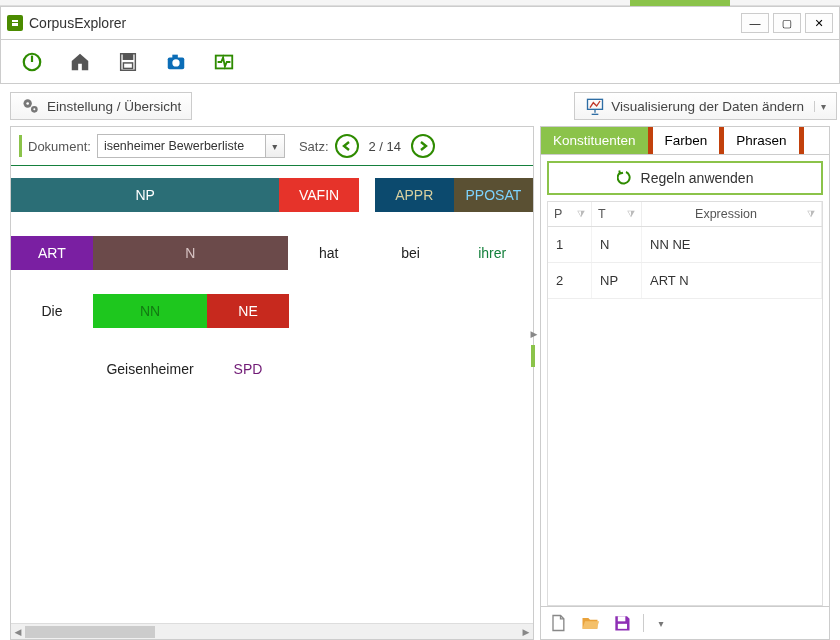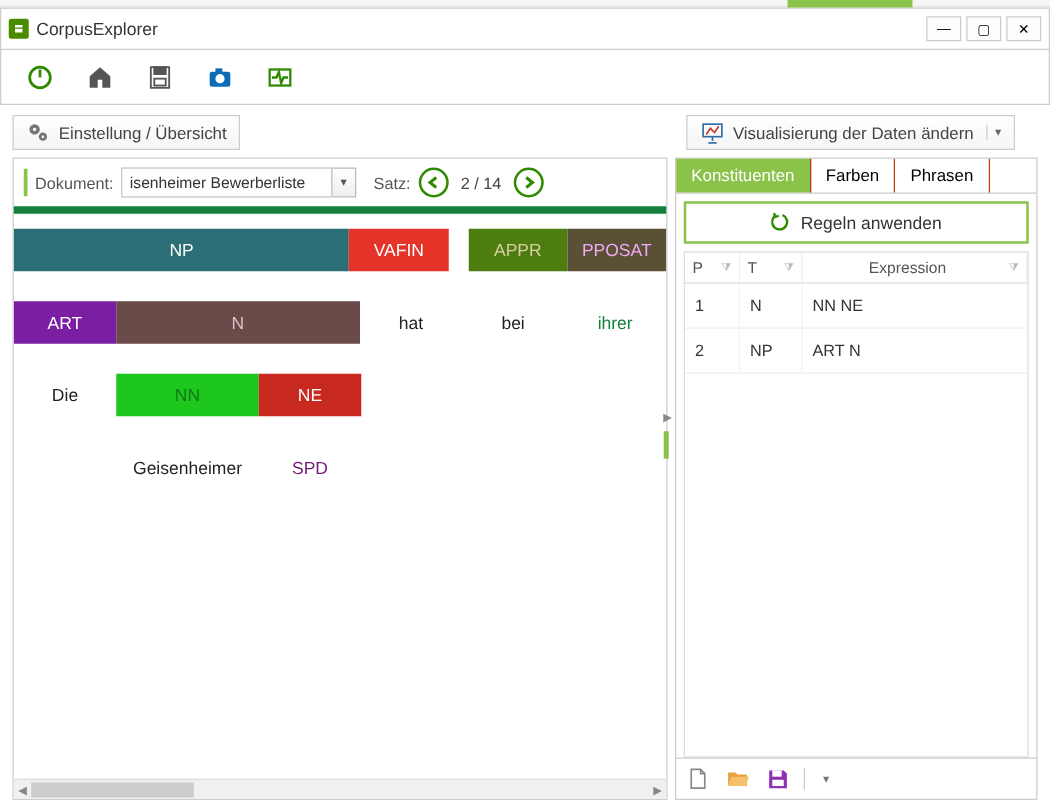--- a/index.html
+++ b/index.html
@@ -14,30 +14,30 @@
   .title-bar .title { font-size: 14px; color: #333; flex: 1; }
   .win-btns { display: flex; gap: 4px; }
   .win-btn { width: 28px; height: 20px; border: 1px solid #ccc; background: #fdfdfd; display: flex; align-items: center; justify-content: center; font-size: 11px; cursor: pointer; }
 
   .toolbar-main { height: 44px; display: flex; align-items: center; gap: 22px; padding: 0 18px; border: 1px solid #ccc; border-top: none; }
   .tb-icon { width: 26px; height: 26px; display: flex; align-items: center; justify-content: center; cursor: pointer;}
   .tb-icon svg { width: 22px; height: 22px; }
 
   .sep { height: 4px; }
 
-  .action-row { display: flex; justify-content: space-between; padding: 4px 28px 0 10px; gap: 10px;}
+  .action-row { display: flex; justify-content: space-between; padding: 4px 3px 0 10px; gap: 10px;}
   .action-btn { display: flex; align-items: center; gap: 6px; border: 1px solid #ccc; background: linear-gradient(#fff,#f5f5f5); padding: 4px 10px; font-size: 13.5px; color: #444; cursor: pointer; }
   .action-btn .ic { width: 20px; height: 18px; display: flex; align-items: center; justify-content: center; }
   .caret-split { border-left: 1px solid #ccc; padding-left: 6px; margin-left: 4px; font-size: 10px; color: #666;}
 
   .workspace { display: flex; gap: 6px; padding: 6px 10px 10px 10px; height: 530px;}
   .panel { border: 1px solid #ccc; background: #fff; position: relative; }
 
   .left-panel { flex: 1; display: flex; flex-direction: column; min-width: 0;}
-  .doc-row { display: flex; align-items: center; gap: 6px; padding: 7px 8px; border-bottom: 6px solid #15803d;}
+  .doc-row { display: flex; align-items: center; gap: 6px; padding: 7px 8px; border-bottom: 1px solid #15803d;}
   .green-bar { width: 3px; height: 22px; background: #8bc34a; }
   .lbl { font-size: 13px; color: #555; }
   .doc-select { border: 1px solid #bbb; background: linear-gradient(#fff,#eee); height: 24px; display: flex; align-items: center; }
   .doc-select .val { width: 168px; padding: 0 6px; font-size: 12.5px; color: #333; white-space: nowrap; overflow: hidden; text-align: center; background: #fff; height: 22px; display: flex; align-items: center; border-right: 1px solid #bbb;}
   .doc-select .dd { width: 18px; text-align: center; font-size: 10px; color: #555; cursor: pointer;}
   .nav-btn { width: 24px; height: 24px; border: 2px solid #2e8b00; border-radius: 50%; display: flex; align-items: center; justify-content: center; color: #2e8b00; font-weight: bold; cursor: pointer; background: #fff;}
   .sent-ind { font-size: 13px; color: #444; padding: 0 4px;}
 
   .tree-area { flex: 1; overflow: hidden; padding: 0;}
   .tree-row { display: flex; height: 58px; align-items: center; }
@@ -47,21 +47,21 @@
   .scroll-h .thumb { position: absolute; left: 14px; top: 2px; height: 12px; width: 130px; background: #ccc;}
   .scroll-h .arr { position: absolute; top: 0; width: 14px; height: 16px; display: flex; align-items: center; justify-content: center; font-size: 9px; color: #888;}
   .scroll-h .arr.r { right: 0;}
   .scroll-h .arr.l { left: 0;}
 
   .right-panel { width: 290px; display: flex; flex-direction: column; position: relative;}
   .expand-handle { position: absolute; left: -12px; top: 200px; width: 10px; height: 14px; font-size: 9px; color: #888; display: flex; align-items: center; justify-content: center;}
   .green-vbar { position: absolute; left: -10px; top: 218px; width: 4px; height: 22px; background: #8bc34a;}
 
   .tabs { display: flex; border-bottom: 1px solid #ccc;}
-  .tab-h { padding: 6px 12px; font-size: 13.5px; border-right: 1px solid #c2410c; cursor: pointer; }
+  .tab-h { padding: 6px 12px; font-size: 13.5px; border-right: 5px solid #c2410c; cursor: pointer; }
   .tab-h.active { background: #8bc34a; color: #fff; }
 
   .rules-btn { margin: 6px; border: 2px solid #8bc34a; display: flex; align-items: center; justify-content: center; gap: 6px; padding: 6px; font-size: 14px; color: #333; cursor: pointer;}
   .rules-btn svg { width: 18px; height: 18px; }
 
   .grid { margin: 0 6px; border: 1px solid #ddd; flex: 1; }
   .grid-head { display: flex; border-bottom: 1px solid #ddd;}
   .gh { padding: 5px 6px; font-size: 12.5px; color: #555; display: flex; align-items: center; justify-content: space-between; border-right: 1px solid #eee;}
   .gh.p { width: 44px;} .gh.t { width: 50px;} .gh.e { flex: 1;}
   .filter-ic { font-size: 9px; color: #bbb; margin-left: 3px;}
@@ -180,22 +180,22 @@
         <svg width="12" height="12" viewBox="0 0 12 12">
             <path d="M4 2 L9 6 L4 10" fill="none" stroke="#2e8b00" stroke-width="2.4"></path>
           </svg>
       </div>
     </div>
 
     <div class="tree-area">
       <div class="tree-row" id="tree-row-1">
           <div class="node" style="width: 278px; background: rgb(43, 110, 118); color: rgb(255, 255, 255);">NP</div>
           <div class="node" style="width: 82px; background: rgb(230, 51, 42); color: rgb(255, 255, 255);">VAFIN</div>
-          <div class="node" style="width: 82px; background: #4d7c0f; color: rgb(216, 208, 160); margin-left: 16px;">APPR</div>
-          <div class="node" style="width: 82px; background: rgb(90, 80, 51); color: #f0abfc;">PPOSAT</div>
+          <div class="node" style="width: 82px; background: #0c4a6e; color: rgb(216, 208, 160); margin-left: 16px;">APPR</div>
+          <div class="node" style="width: 82px; background: rgb(90, 80, 51); color: #7dd3fc;">PPOSAT</div>
         </div>
       <div class="tree-row" id="tree-row-2">
           <div class="node" style="width: 82px; background: rgb(122, 31, 162); color: rgb(255, 255, 255);">ART</div>
           <div class="node" style="width: 196px; background: rgb(107, 74, 74); color: rgb(215, 195, 195);">N</div>
           <div class="node" style="width: 82px; color: rgb(34, 34, 34);">hat</div>
           <div class="node" style="width: 82px; color: rgb(34, 34, 34);">bei</div>
           <div class="node" style="width: 82px; color: #15803d;">ihrer</div>
         </div>
       <div class="tree-row" id="tree-row-3">
           <div class="node" style="width: 82px; color: rgb(34, 34, 34);">Die</div>

